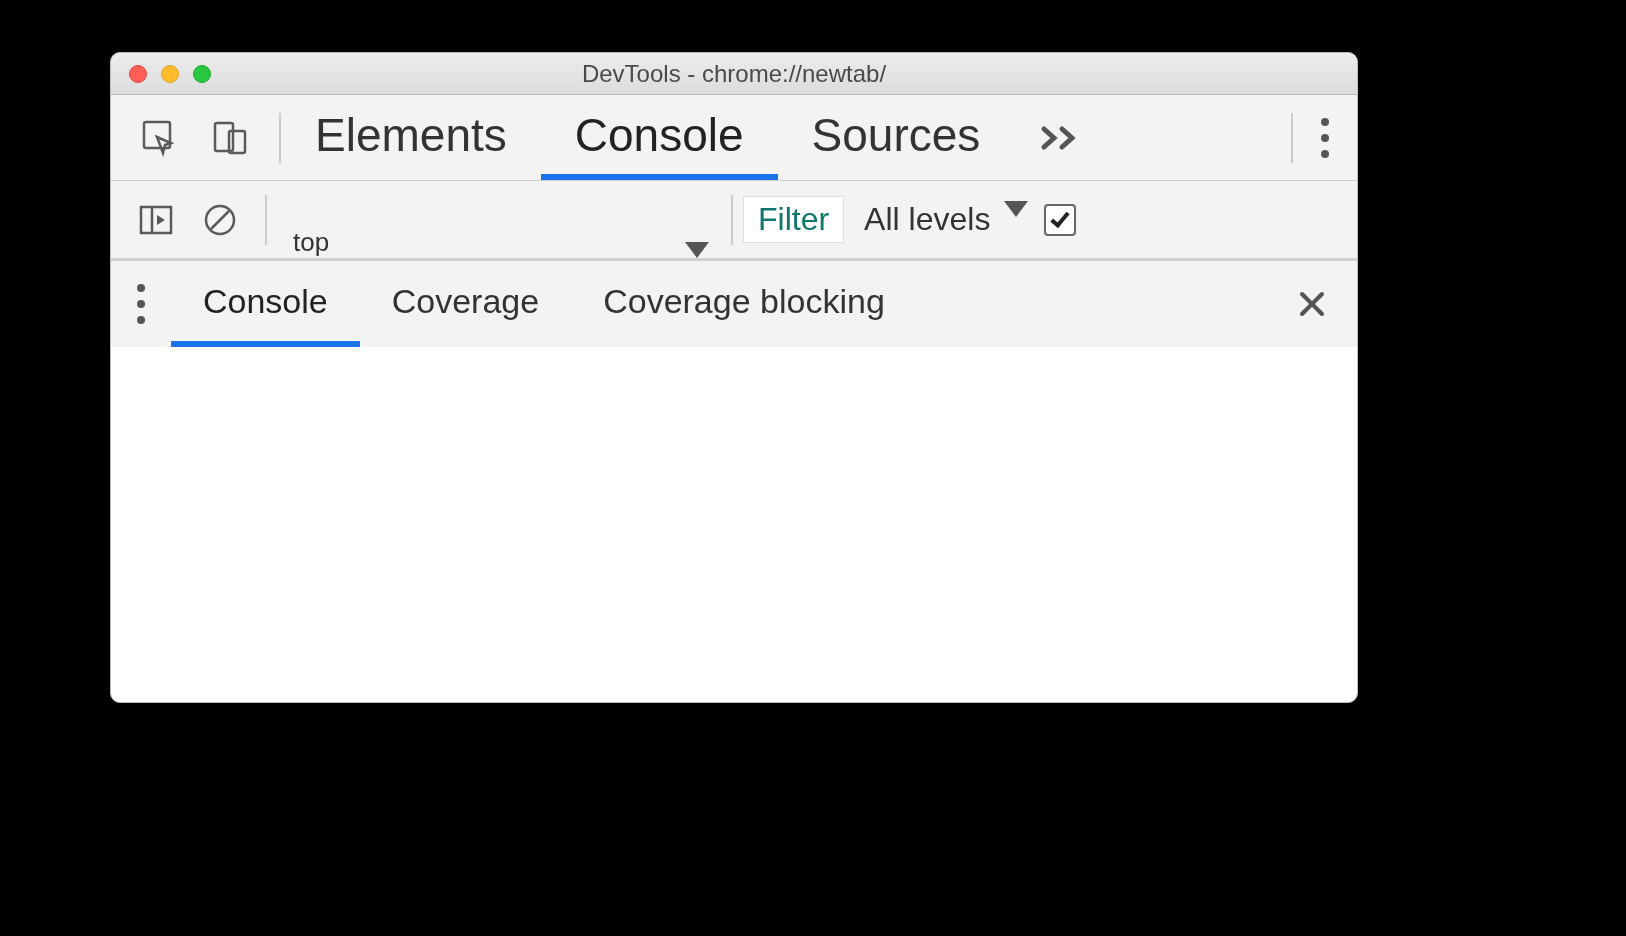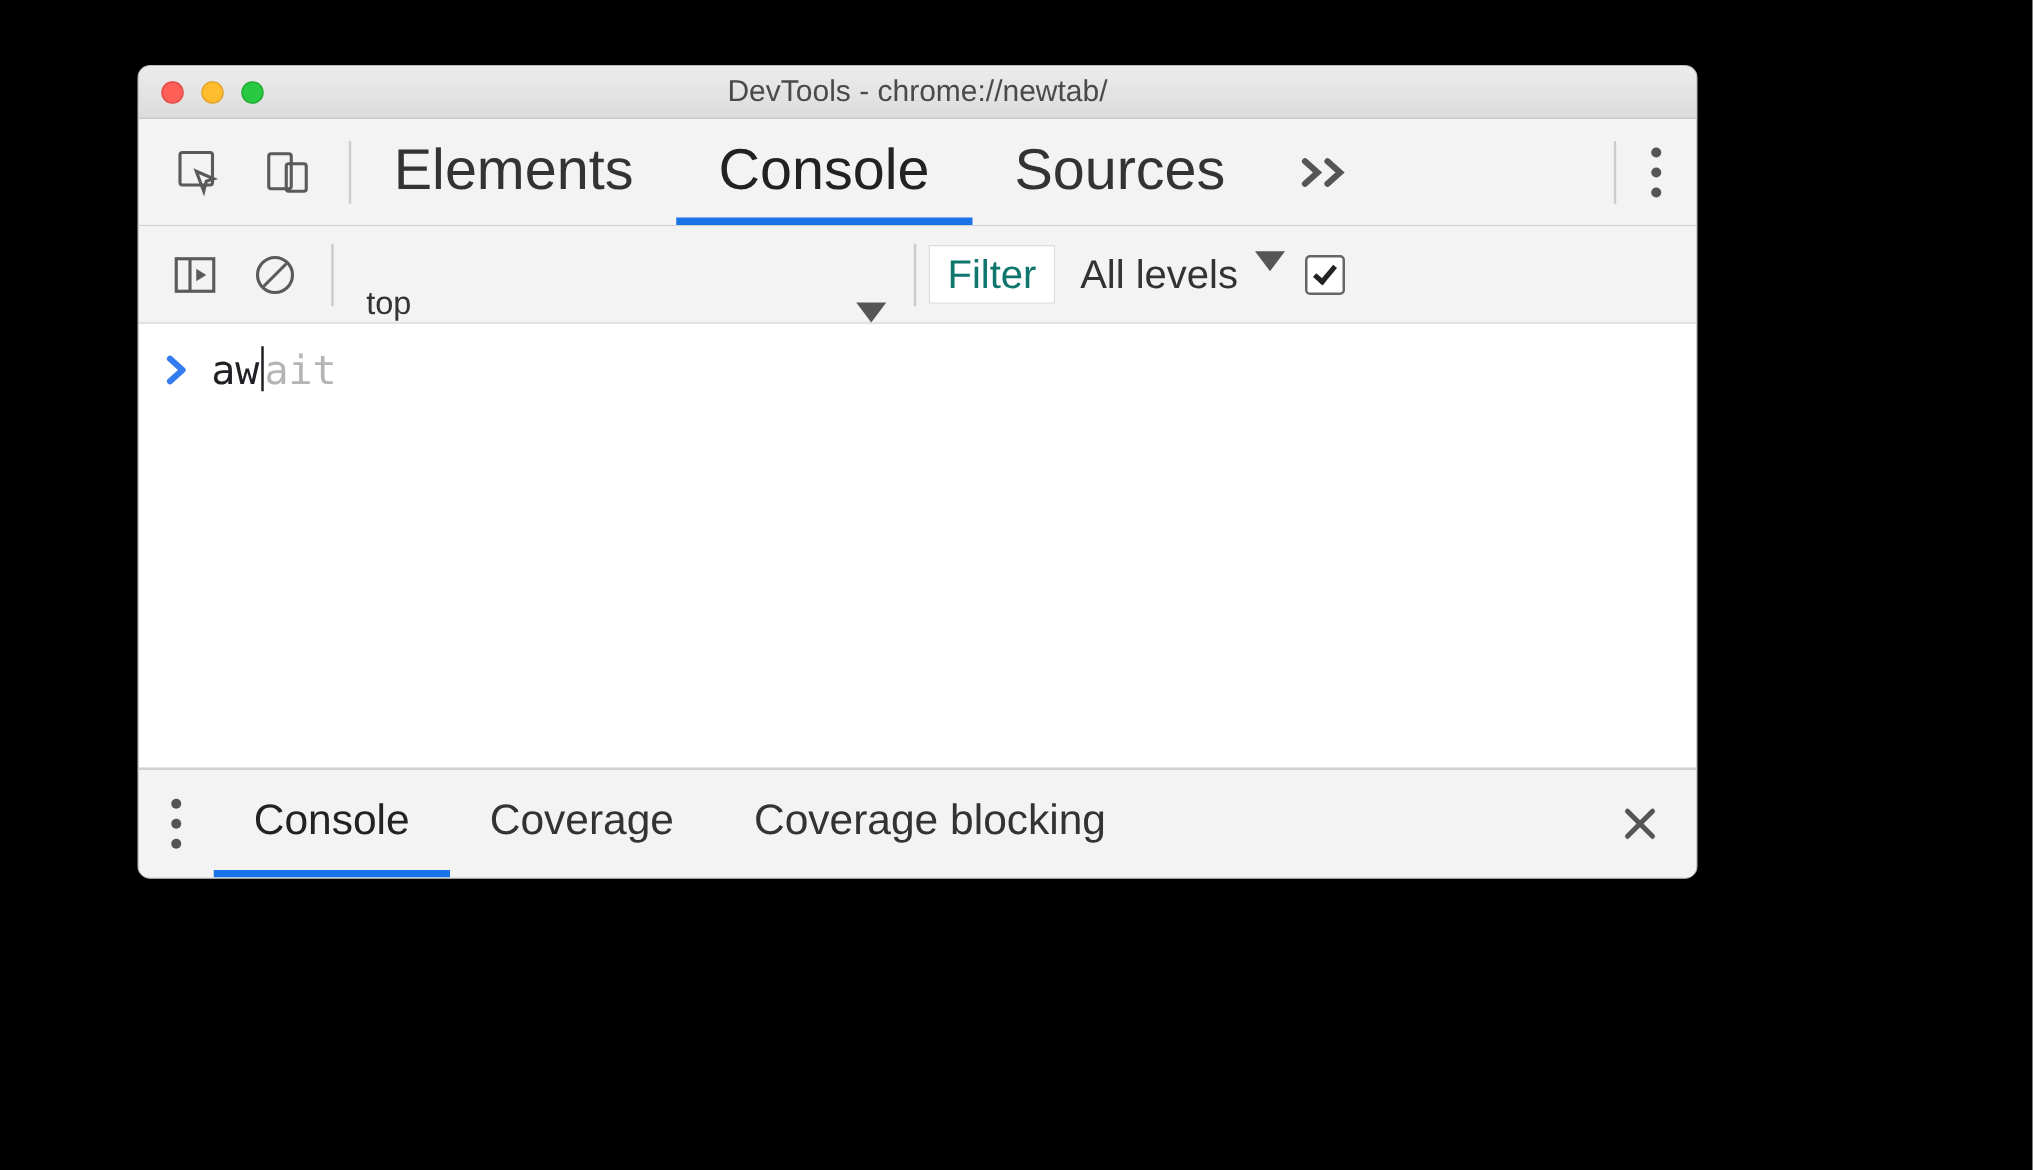--- a/index.html
+++ b/index.html
@@ -234,32 +234,20 @@
       <div class="filter-box">Filter</div>
       <div class="levels">
         <span>All levels</span>
         <span class="tri-down"></span>
       </div>
       <div class="checkbox">
         <div class="chk"></div>
       </div>
     </div>
 
-    <div class="console-body" style="flex:1;">
-      <div class="prompt-line">
-        <span class="prompt-arrow">
-          <svg width="18" height="26" viewBox="0 0 18 26">
-              <path d="M3 4 L13 13 L3 22" stroke="#367cf1" stroke-width="5" fill="none" stroke-linecap="round" stroke-linejoin="round"></path>
-            </svg>
-        </span>
-        <span>
-          <span class="typed">aw</span><span class="cursor"></span><span class="ghost">ait</span>
-        </span>
-      </div>
-    </div>
 
     <div class="drawer">
       <div class="kebab2">
         <div class="d"></div>
           <div class="d"></div>
           <div class="d"></div>
       </div>
       <div class="dtab active">Console</div>
       <div class="dtab">Coverage</div>
       <div class="dtab">Coverage blocking</div>

